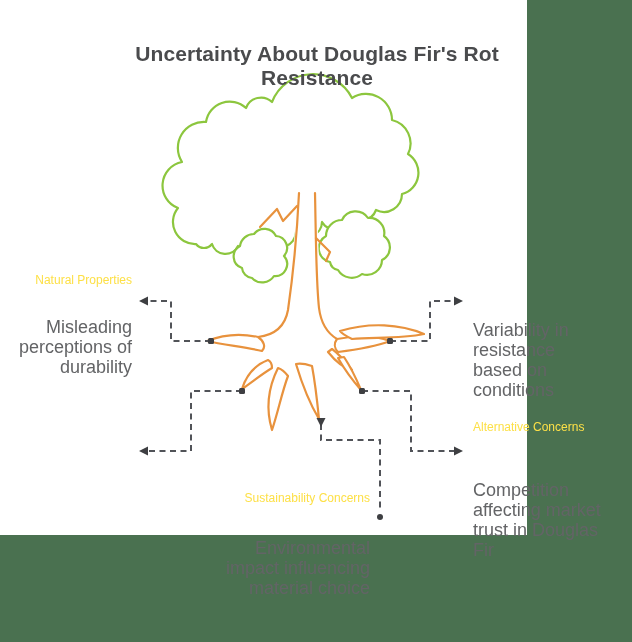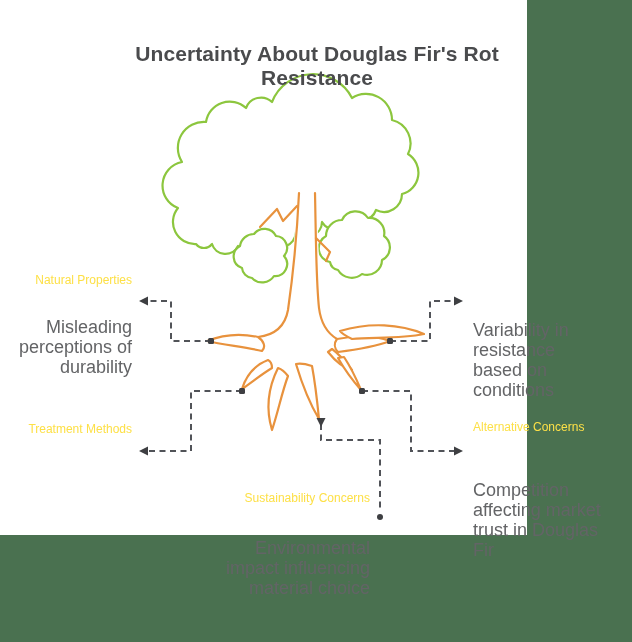--- a/index.html
+++ b/index.html
@@ -110,21 +110,20 @@
       <polygon points="463,451 454,446.5 454,455.5"></polygon>
       <circle cx="380" cy="517" r="3"></circle>
     </g>
   </svg>
 
   <div class="title">Uncertainty About Douglas Fir's Rot Resistance</div>
 
   <div class="callout-label align-r np-label">Natural Properties</div>
   <div class="callout-desc align-r np-desc">Misleading perceptions of durability</div>
 
-  <div class="callout-label align-r tm-label">Treatment Methods</div>
 
   <div class="callout-label align-r sc-label">Sustainability Concerns</div>
   <div class="callout-desc align-r sc-desc">Environmental impact influencing material choice</div>
 
   <div class="callout-desc align-l ef-desc">Variability in resistance based on conditions</div>
 
   <div class="callout-label align-l am-label">Alternative Concerns</div>
   <div class="callout-desc align-l am-desc">Competition affecting market trust in Douglas Fir</div>
 </div>
 

